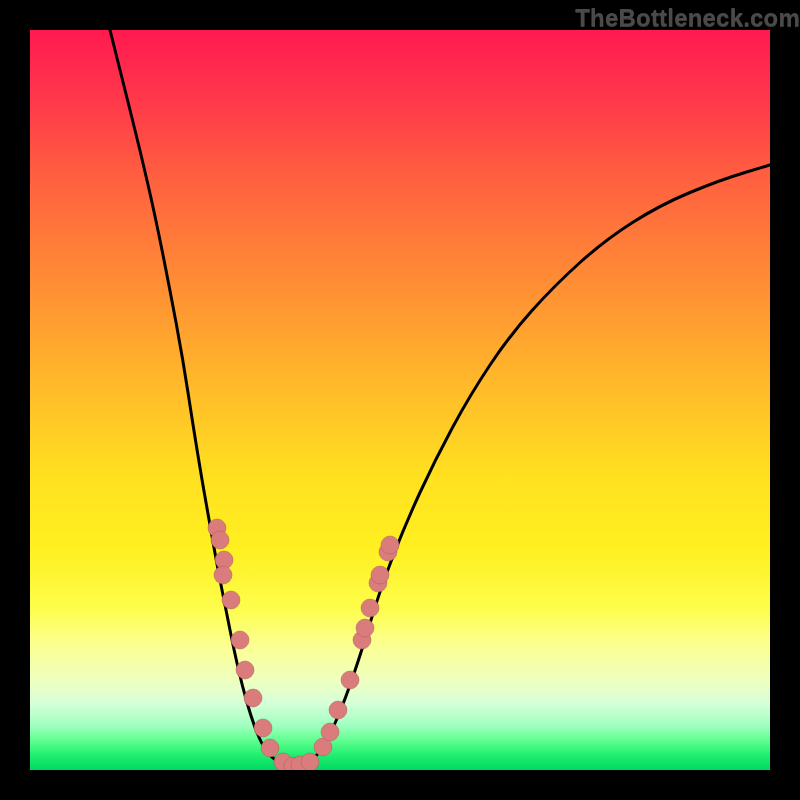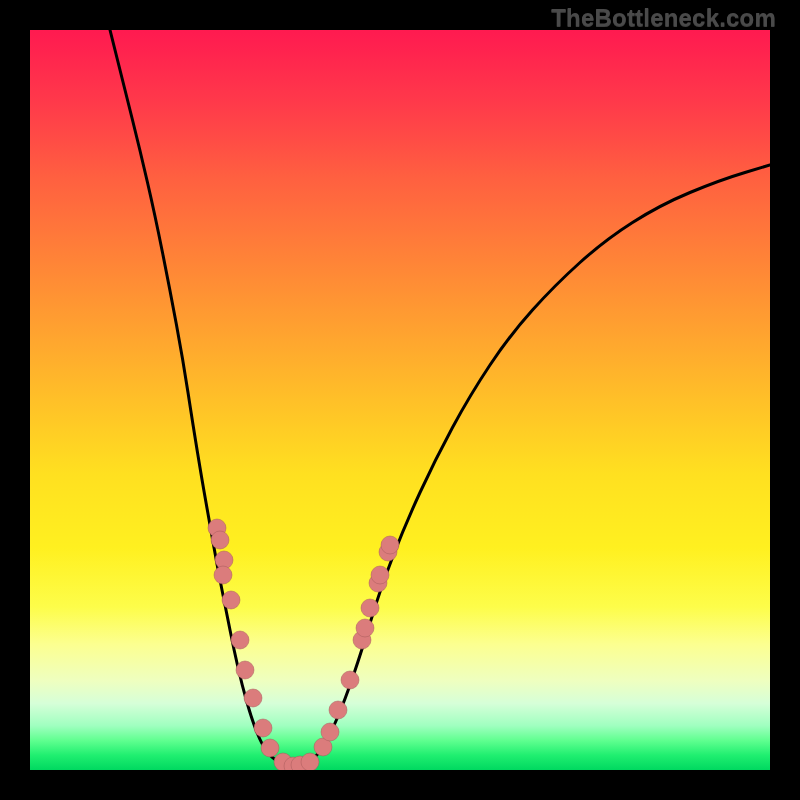--- a/index.html
+++ b/index.html
@@ -31,21 +31,21 @@
       #eeffc0 88%,
       #d6ffd8 91%,
       #a0ffc0 94%,
       #60ff90 96%,
       #20ef70 98%,
       #00d860 100%);
   }
   .watermark {
     position: absolute;
     top: 4px;
-    right: 24px;
+    right: 0;
     font-size: 24px;
     font-weight: 600;
     color: #4a4a4a;
     text-shadow: 0 1px 0 rgba(255,255,255,0.25);
     letter-spacing: 0.2px;
     user-select: none;
   }
   svg.curves {
     position: absolute;
     left: 30px;

